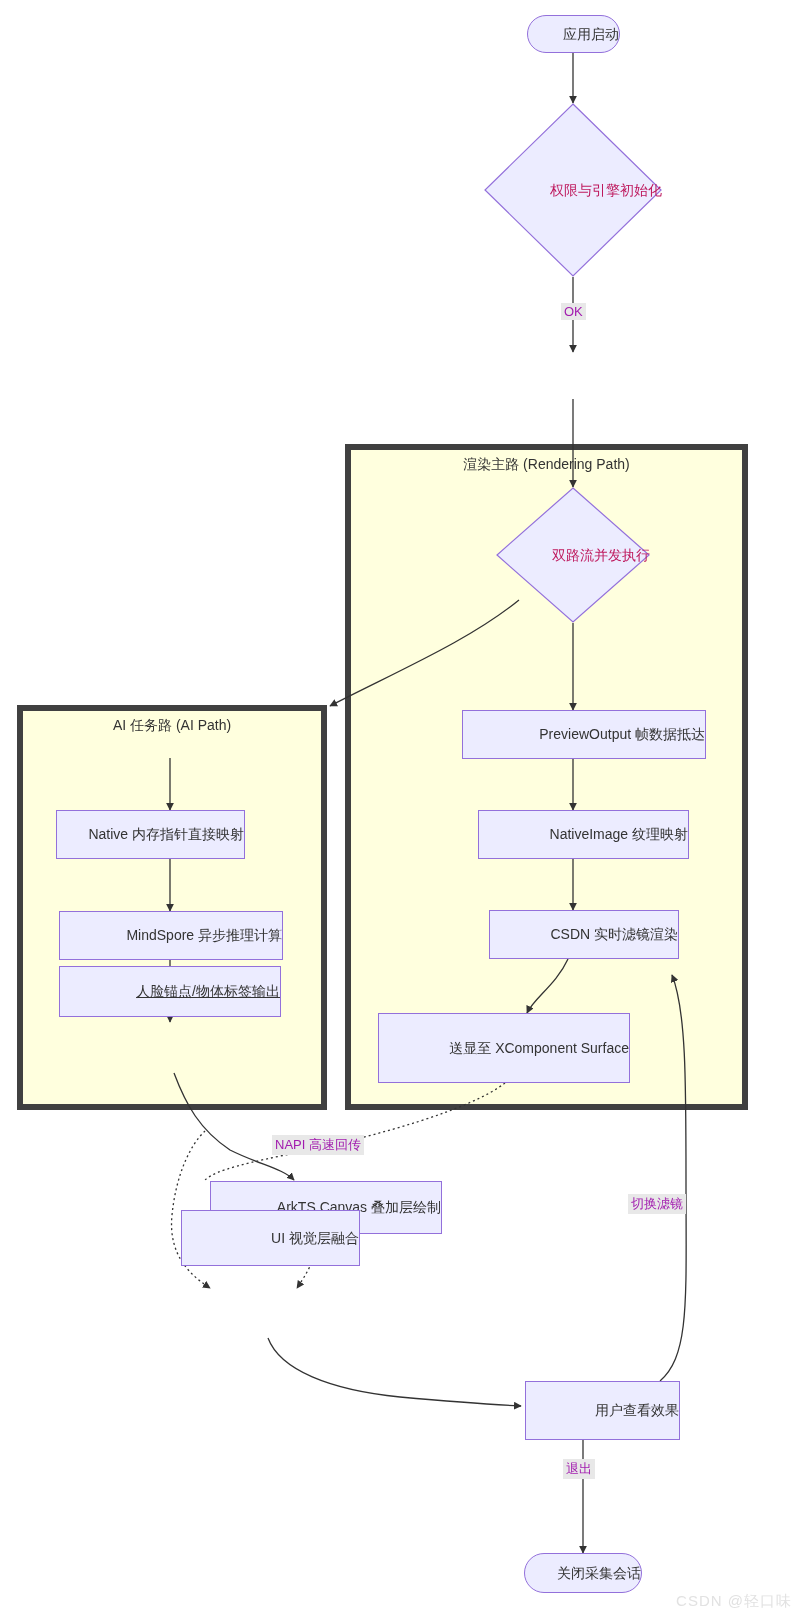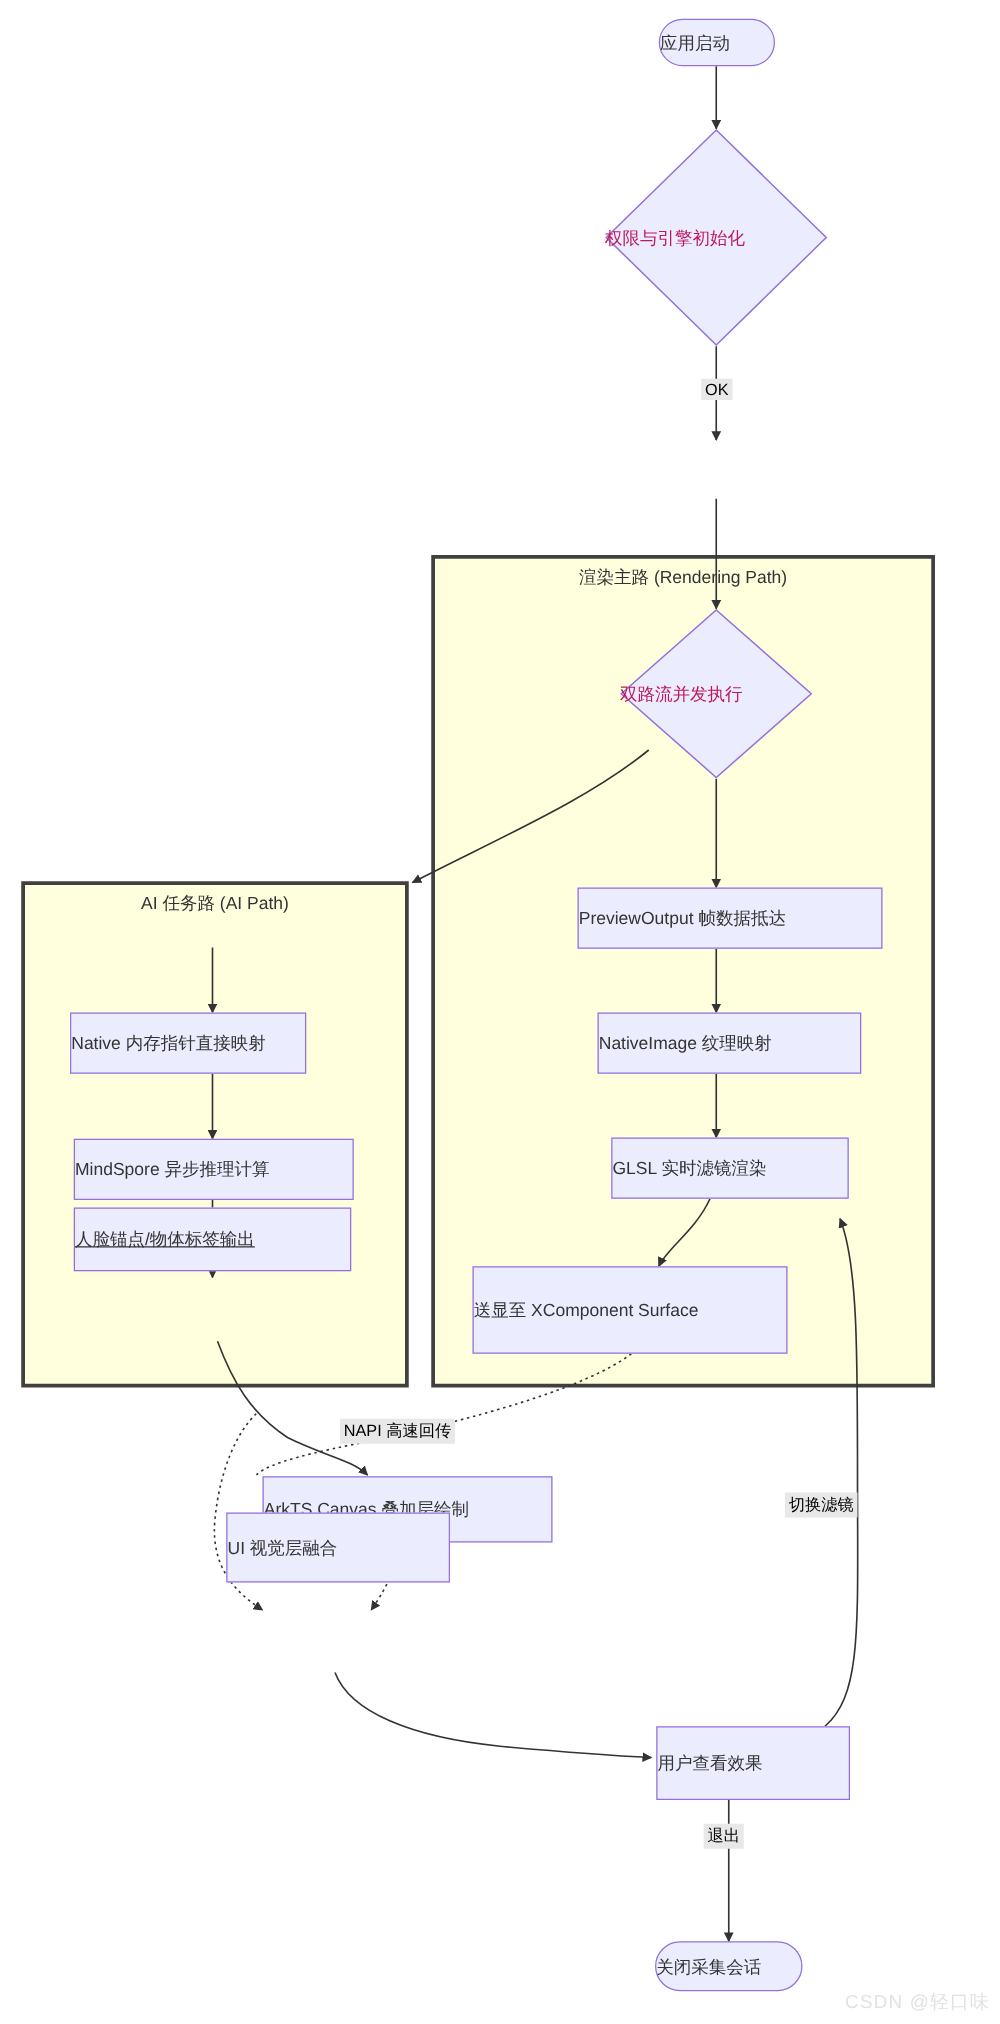--- a/index.html
+++ b/index.html
@@ -1,32 +1,32 @@
 <!DOCTYPE html>
 <html><head>
 <meta charset="utf-8">
 <style>
   html,body{margin:0;padding:0;background:#ffffff;}
   body{font-family:"Liberation Sans","DejaVu Sans",sans-serif;}
   #canvas{position:relative;width:800px;height:1619px;background:#ffffff;overflow:hidden;}
   svg#wires{position:absolute;left:0;top:0;width:800px;height:1619px;pointer-events:none;}
 
-  .subgraph{position:absolute;background:#ffffde;border:3px solid #404040;box-sizing:border-box;}
+  .subgraph{position:absolute;background:#ffffde;border:6px solid #404040;box-sizing:border-box;}
   .subgraph-title{position:absolute;left:0;right:0;top:6px;text-align:center;
     font-size:14px;color:#333333;}
 
   .node{position:absolute;box-sizing:border-box;background:#ececff;
-    border:1px solid #9370db;display:flex;align-items:center;justify-content:flex-start;
+    border:1px solid #9370db;display:flex;align-items:center;justify-content:flex-end;
     text-align:center;font-size:14px;color:#333333;line-height:1.35;}
   .node.round{border-radius:20px;}
   .node.diamond{background:transparent;border:none;}
   .diamond-shape{position:absolute;left:0;top:0;width:100%;height:100%;}
   .diamond-label{position:relative;z-index:2;font-size:14px;color:#be185d;}
 
-  .edge-label{position:absolute;background:#e8e8e8;color:#000000;font-size:13px;
+  .edge-label{position:absolute;background:#e8e8e8;color:#a21caf;font-size:13px;
     padding:1px 3px;white-space:nowrap;}
 
   .watermark{position:absolute;right:8px;bottom:8px;font-size:15px;color:#e2e2e2;
     letter-spacing:1px;white-space:nowrap;}
 </style>
 </head>
 <body>
 
 <div id="canvas">
 
@@ -111,21 +111,21 @@
 
   <div class="node" style="left:462px;top:710px;width:244px;height:49px;">
     <span>PreviewOutput 帧数据抵达</span>
   </div>
 
   <div class="node" style="left:478px;top:810px;width:211px;height:49px;">
     <span>NativeImage 纹理映射</span>
   </div>
 
   <div class="node" style="left:489px;top:910px;width:190px;height:49px;">
-    <span>GLSL 实时滤镜渲染</span>
+    <span>CSDN 实时滤镜渲染</span>
   </div>
 
   <div class="node" style="left:378px;top:1013px;width:252px;height:70px;">
     <span>送显至 XComponent Surface</span>
   </div>
 
 
   <div class="node" style="left:56px;top:810px;width:189px;height:49px;">
     <span>Native 内存指针直接映射</span>
   </div>

